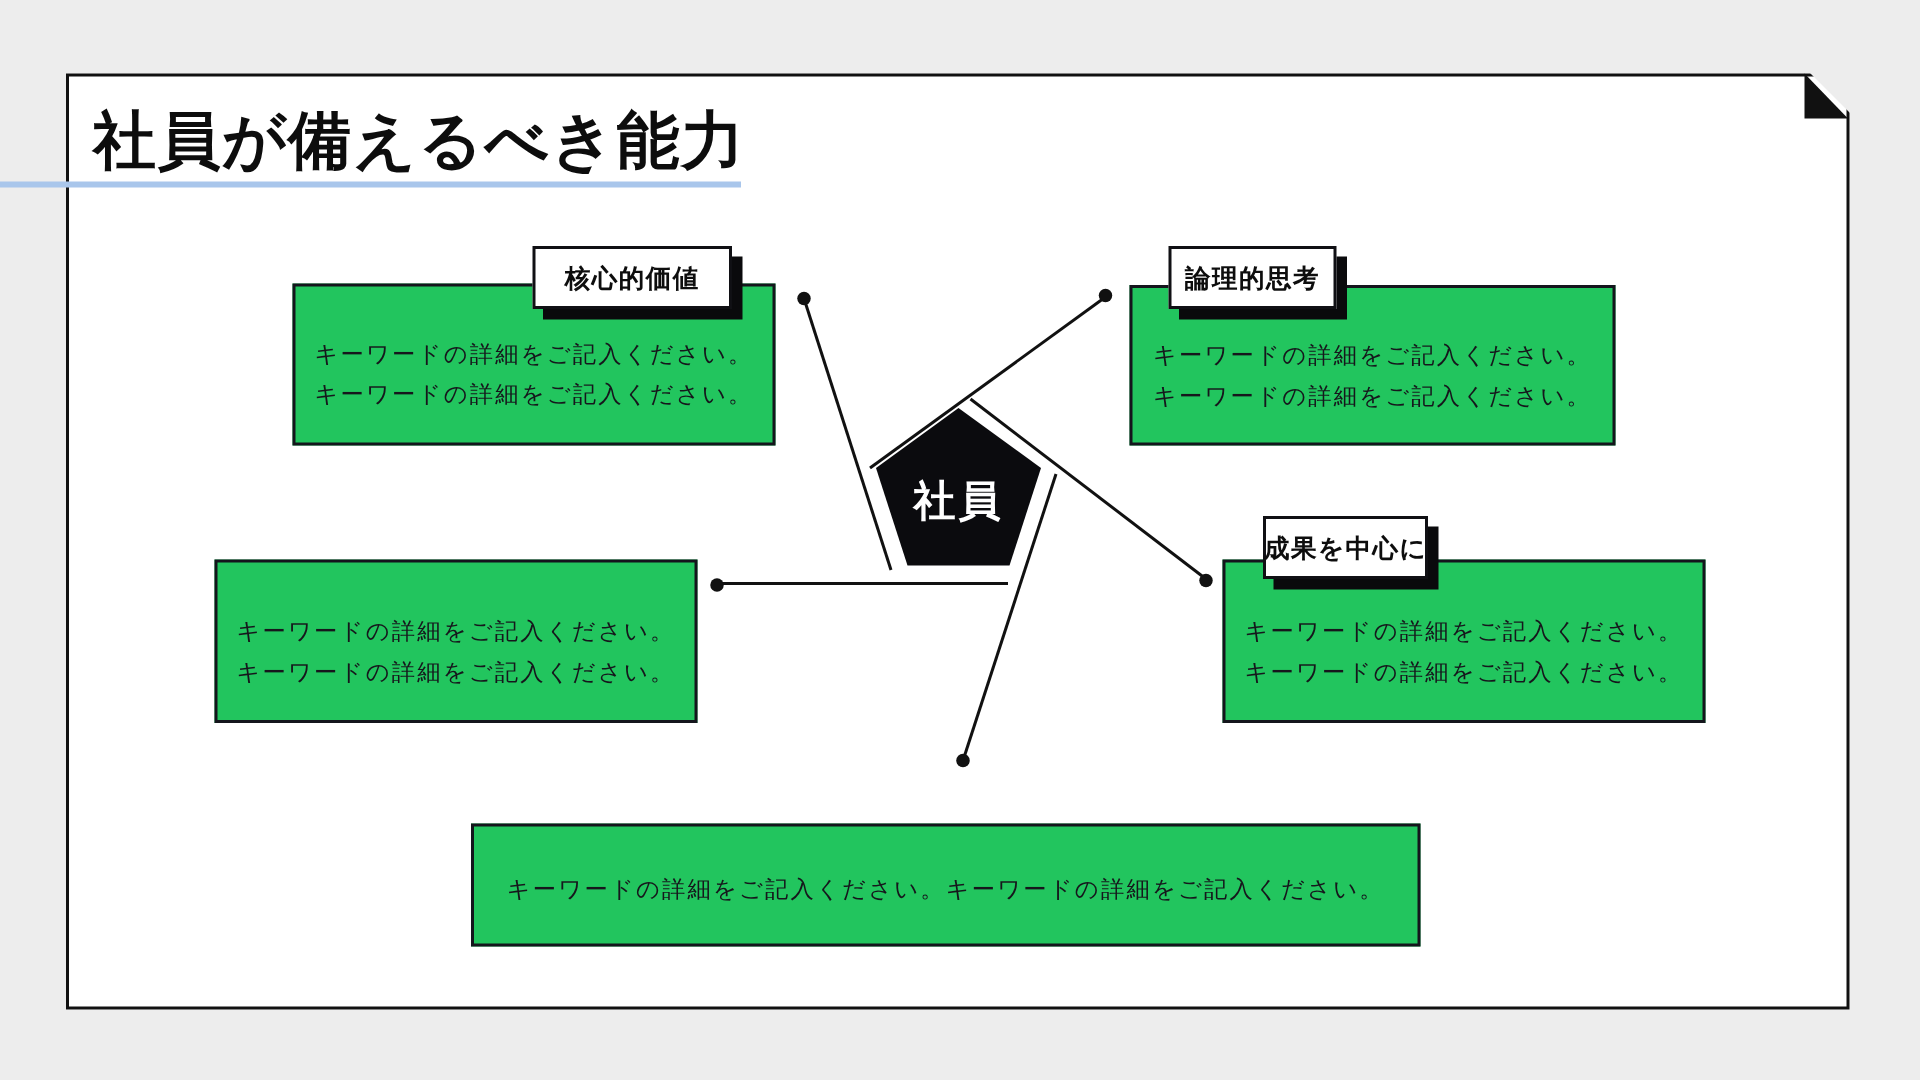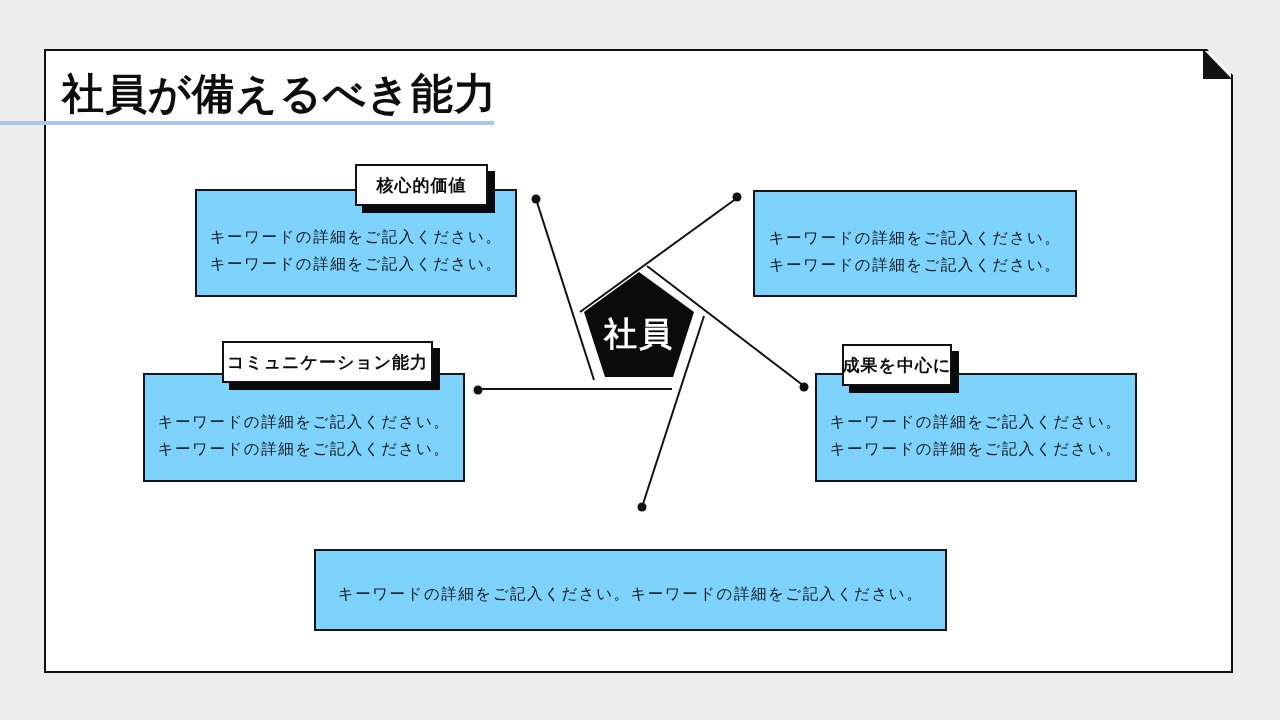--- a/index.html
+++ b/index.html
@@ -16,39 +16,39 @@
   .page-title{
     position:absolute;left:62px;top:66px;z-index:2;
     font-size:42px;font-weight:900;letter-spacing:1px;color:#0d0d0d;
     white-space:nowrap;
   }
   .title-underline{
     position:absolute;left:0;top:121px;width:494px;height:4px;
     background:#a9c6eb;z-index:2;
   }
   .content-box{
-    position:absolute;background:#7dd3fc;border:2px solid #14151c;
+    position:absolute;background:#22c55e;border:2px solid #14151c;
     box-sizing:border-box;z-index:2;
     display:flex;flex-direction:column;align-items:center;justify-content:center;
     color:#16161c;font-size:15.5px;font-weight:500;letter-spacing:1.5px;
   }
   .content-box .line{line-height:27px;white-space:nowrap;}
   .pad14{padding-top:14px;}
   .pad6{padding-top:6px;}
   .tag{
     position:absolute;background:#ffffff;border:2px solid #101014;
     box-shadow:7px 7px 0 #0a0a0c;box-sizing:border-box;z-index:3;
     display:flex;align-items:center;justify-content:center;
     font-size:17px;font-weight:bold;letter-spacing:1px;color:#0d0d0d;
     white-space:nowrap;
   }
   .pentagon-label{
     position:absolute;left:579px;top:314px;width:120px;height:40px;z-index:5;
     display:flex;align-items:center;justify-content:center;
-    color:#ffffff;font-size:33px;font-weight:bold;letter-spacing:2px;
+    color:#ffffff;font-size:28px;font-weight:bold;letter-spacing:2px;
   }
   svg.overlay{position:absolute;left:0;top:0;z-index:4;pointer-events:none;}
 </style>
 </head>
 <body>
 
 <div class="stage">
 
   <div class="card"></div>
 
@@ -58,26 +58,26 @@
   <div class="content-box pad14" style="left:195px;top:189px;width:322px;height:108px;">
     <div class="line">キーワードの詳細をご記入ください。</div>
     <div class="line">キーワードの詳細をご記入ください。</div>
   </div>
   <div class="tag" style="left:355px;top:164px;width:133px;height:42px;">核心的価値</div>
 
   <div class="content-box pad14" style="left:753px;top:190px;width:324px;height:107px;">
     <div class="line">キーワードの詳細をご記入ください。</div>
     <div class="line">キーワードの詳細をご記入ください。</div>
   </div>
+  <div class="tag" style="left:779px;top:164px;width:112px;height:42px;">論理的思考</div>
 
   <div class="content-box pad14" style="left:143px;top:373px;width:322px;height:109px;">
     <div class="line">キーワードの詳細をご記入ください。</div>
     <div class="line">キーワードの詳細をご記入ください。</div>
   </div>
-  <div class="tag" style="left:222px;top:341px;width:211px;height:42px;">コミュニケーション能力</div>
 
   <div class="content-box pad14" style="left:815px;top:373px;width:322px;height:109px;">
     <div class="line">キーワードの詳細をご記入ください。</div>
     <div class="line">キーワードの詳細をご記入ください。</div>
   </div>
   <div class="tag" style="left:842px;top:344px;width:110px;height:42px;">成果を中心に</div>
 
   <div class="content-box pad6" style="left:314px;top:549px;width:633px;height:82px;">
     <div class="line">キーワードの詳細をご記入ください。キーワードの詳細をご記入ください。</div>
   </div>

